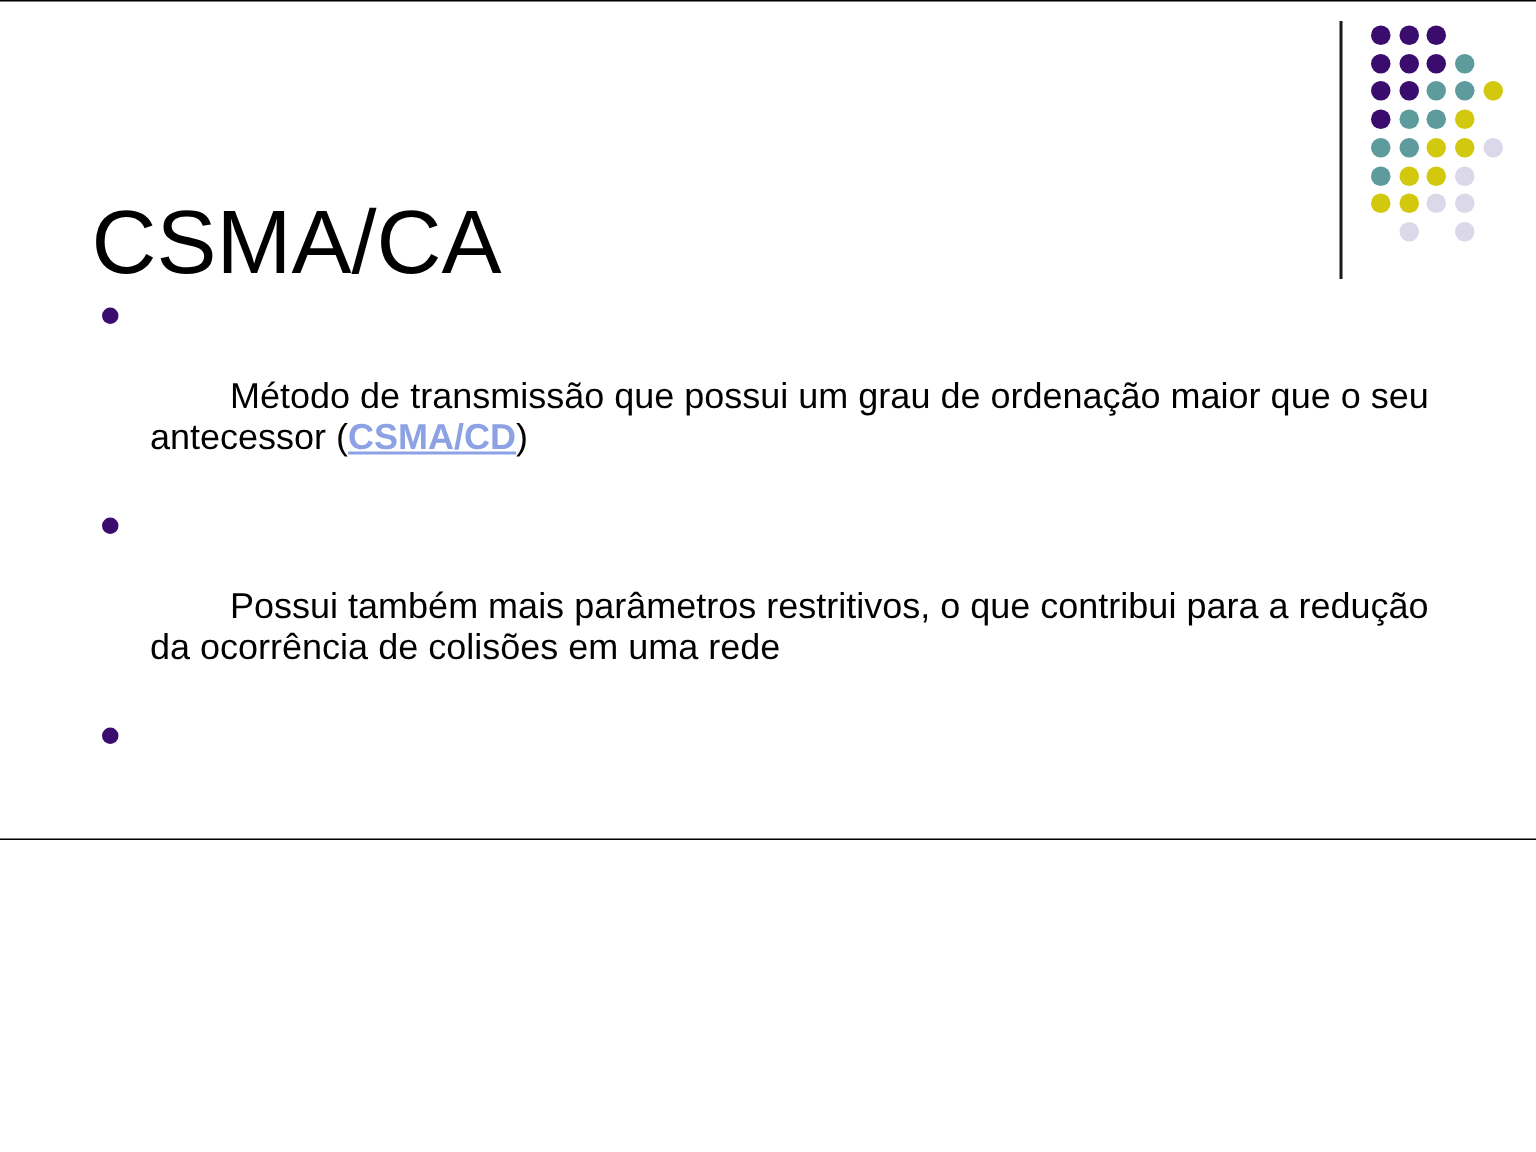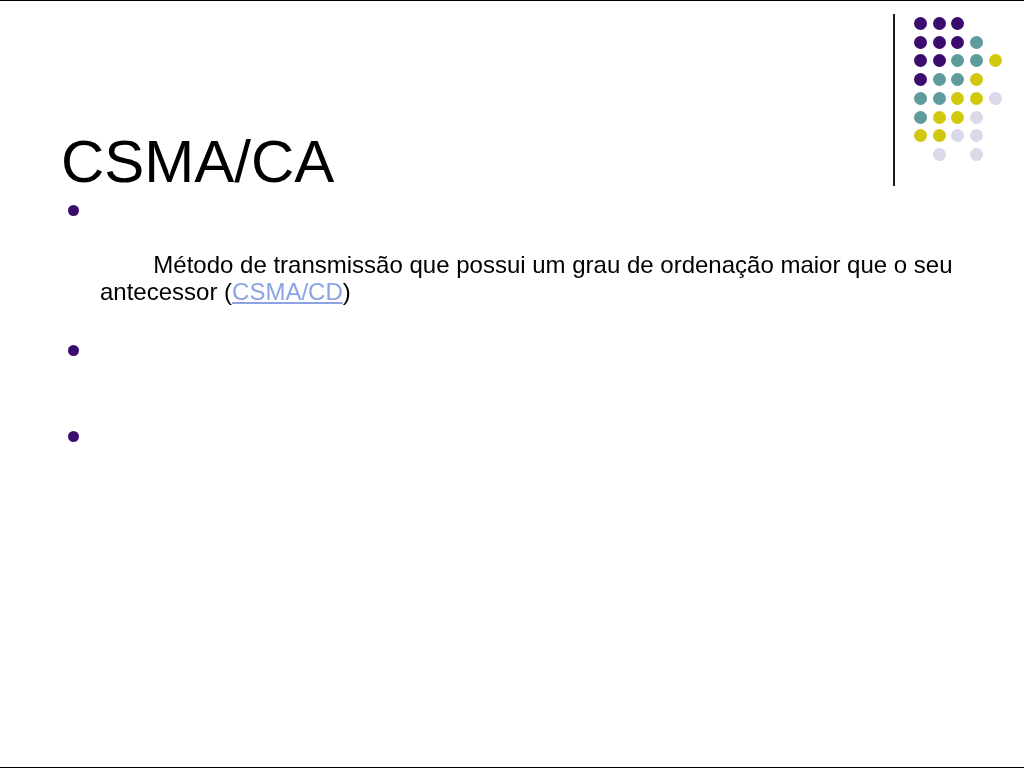--- a/index.html
+++ b/index.html
@@ -1,19 +1,19 @@
 <!DOCTYPE html>
 <html style="--text: #000000; --bullet: #3A0C6E; --link: #8CA2E5;"><head>
 <meta charset="utf-8">
 <style>
   html, body { margin: 0; padding: 0; background: #fff; }
   .slide {
     position: relative;
     width: 1024px;
-    height: 768px;
+    height: 560px;
     background: #ffffff;
     border-top: 1px solid #000;
     border-bottom: 1px solid #000;
     box-sizing: border-box;
     overflow: hidden;
     font-family: "Liberation Sans", "DejaVu Sans", sans-serif;
     color: var(--text, #000);
   }
   .title {
     position: absolute;
@@ -46,20 +46,21 @@
     top: 8px;
     width: 11px;
     height: 11px;
     border-radius: 50%;
     background: var(--bullet, #3A0C6E);
   }
   a.inline-link {
     color: var(--link, #8CA2E5);
     text-decoration: underline;
     cursor: pointer;
+    font-weight: bold;
   }
   .vline {
     position: absolute;
     left: 893px;
     top: 13px;
     width: 2px;
     height: 172px;
     background: #1a1a1a;
   }
   .dots {
@@ -119,20 +120,24 @@
     </div>
 
   <div class="content">
     <ul class="bullets">
 
       <li>
         <span class="marker"></span>
         <span><span>Método de transmissão que possui um grau de ordenação maior que o seu antecessor (</span><a class="inline-link">CSMA/CD</a><span>)</span></span>
       </li>
 
+      <li>
+        <span class="marker"></span>
+        <span>Possui também mais parâmetros restritivos, o que contribui para a redução da ocorrência de colisões em uma rede</span>
+      </li>
 
 
       <li>
         <span class="marker"></span>
       </li>
 
       <li>
         <span class="marker"></span>
         
       </li>

